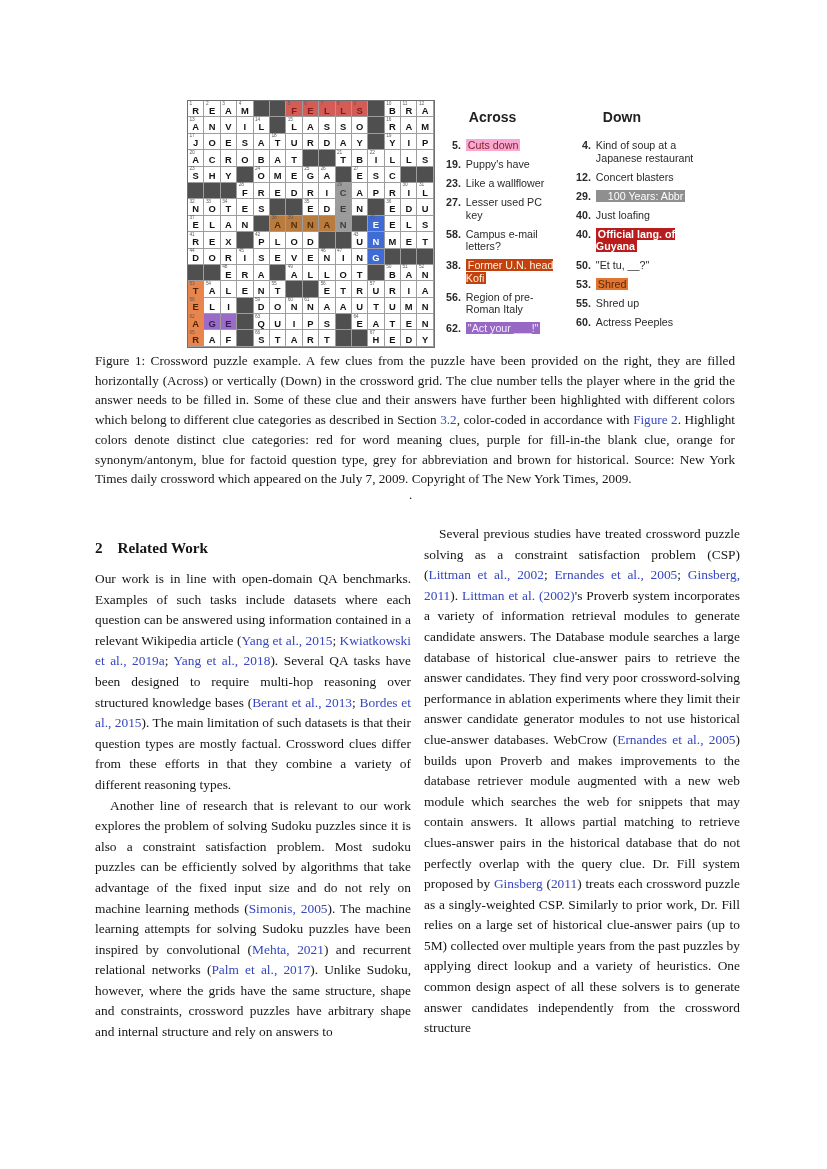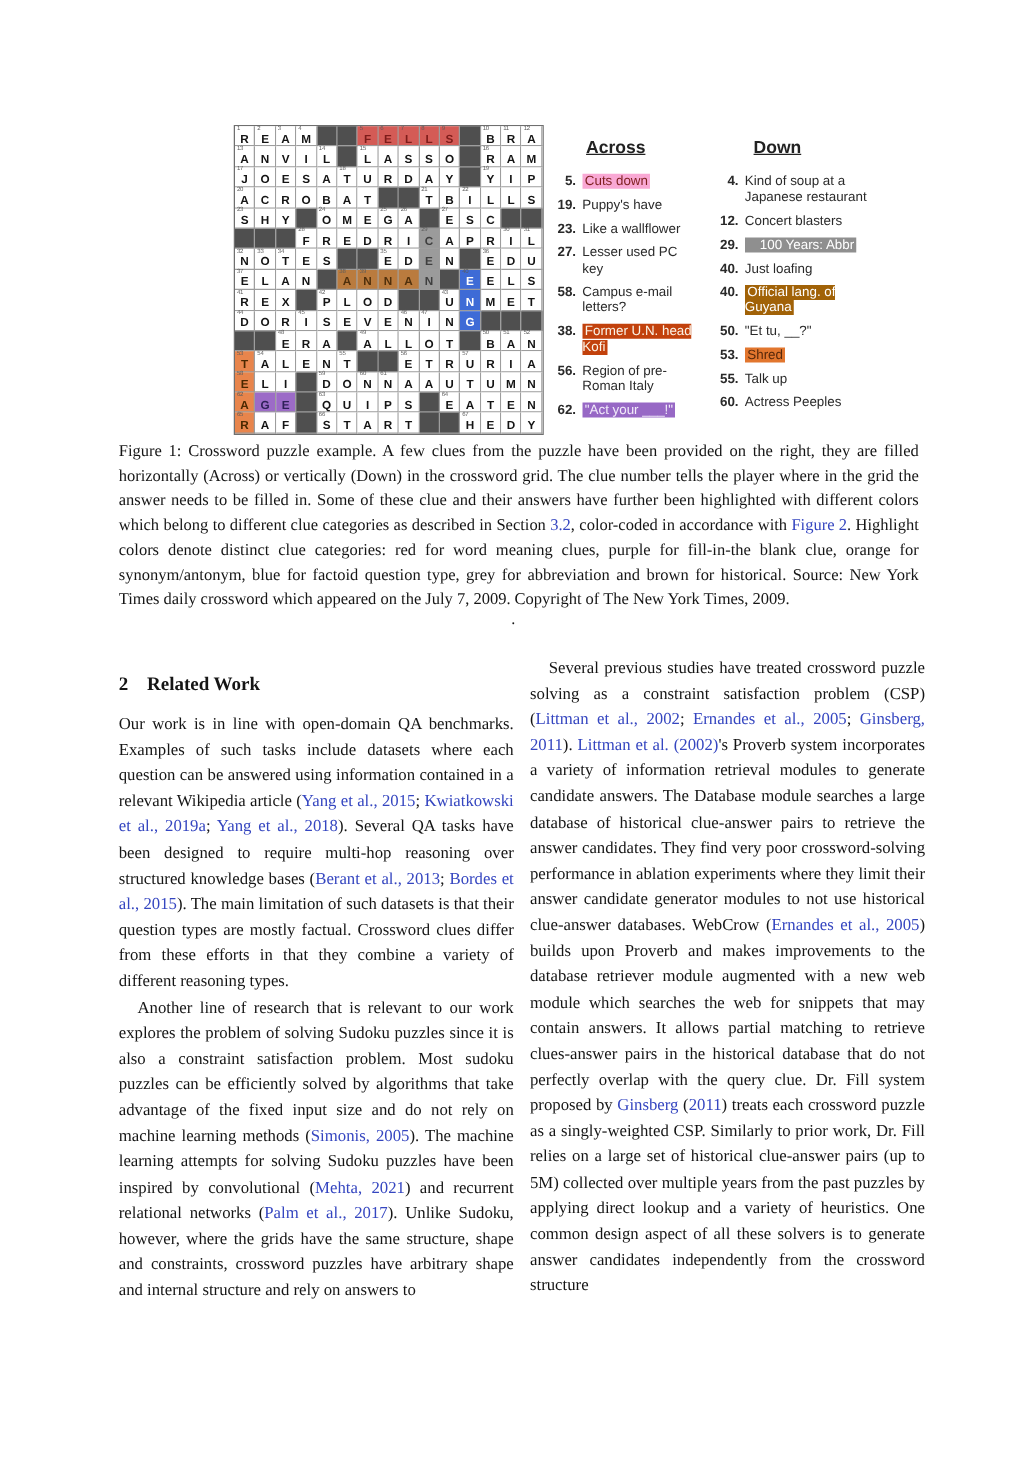--- a/index.html
+++ b/index.html
@@ -26,21 +26,21 @@
     color:#141414; background:#fff;
   }
   .cell .num {
     position:absolute; top:0.5px; left:1.5px; font-size:4.8px;
     font-weight:normal; color:#5c5c5c; line-height:1; letter-spacing:-0.2px;
   }
   .clues-col { font-family:"Liberation Sans", sans-serif; padding-top:9px; }
   .col-across { margin-left:7px; width:118px; }
   .col-down   { margin-left:12px; width:178px; }
   .clues-header {
-    font-weight:bold; font-size:14px; text-decoration:underline;
+    font-weight:bold; font-size:14px; 
     margin-bottom:14px; color:#222;
   }
   .col-across .clues-header { padding-left:27px; }
   .col-down   .clues-header { padding-left:31px; }
   .clue { display:flex; margin-bottom:6.4px; font-size:10.7px; line-height:12.6px; color:#2a2a2a; }
   .clue .cn { width:19px; text-align:right; font-weight:bold; margin-right:5px; flex:none; }
   .col-across .clue .ct { width:90px; }
   .col-down   .clue .ct { width:110px; }
   .hl { padding:0 2px; }
 
@@ -794,33 +794,33 @@
           <div class="clue">
             <span class="cn">29.</span>
             <span class="ct"><span class="hl" style="background: rgb(143, 143, 143); color: rgb(255, 255, 255); padding-left: 12px;">100 Years: Abbr</span></span>
           </div>
           <div class="clue">
             <span class="cn">40.</span>
             <span class="ct">Just loafing</span>
           </div>
           <div class="clue">
             <span class="cn">40.</span>
-            <span class="ct"><span class="hl" style="background: #a16207; color: rgb(255, 255, 255);">Official lang. of Guyana</span></span>
+            <span class="ct"><span class="hl" style="background: #b91c1c; color: rgb(255, 255, 255); font-weight: bold;">Official lang. of Guyana</span></span>
           </div>
           <div class="clue">
             <span class="cn">50.</span>
             <span class="ct">"Et tu, __?"</span>
           </div>
           <div class="clue">
             <span class="cn">53.</span>
             <span class="ct"><span class="hl" style="background: rgb(226, 118, 46); color: rgb(87, 40, 10);">Shred</span></span>
           </div>
           <div class="clue">
             <span class="cn">55.</span>
-            <span class="ct">Talk up</span>
+            <span class="ct">Shred up</span>
           </div>
           <div class="clue">
             <span class="cn">60.</span>
             <span class="ct">Actress Peeples</span>
           </div>
         </div>
     </div>
   </div>
 
   <div class="caption">Figure 1: Crossword puzzle example. A few clues from the puzzle have been provided on the right, they are filled horizontally (Across) or vertically (Down) in the crossword grid. The clue number tells the player where in the grid the answer needs to be filled in. Some of these clue and their answers have further been highlighted with different colors which belong to different clue categories as described in Section <span class="link">3.2</span>, color-coded in accordance with <span class="link">Figure 2</span>. Highlight colors denote distinct clue categories: red for word meaning clues, purple for fill-in-the blank clue, orange for synonym/antonym, blue for factoid question type, grey for abbreviation and brown for historical. Source: New York Times daily crossword which appeared on the July 7, 2009. Copyright of The New York Times, 2009.</div>

